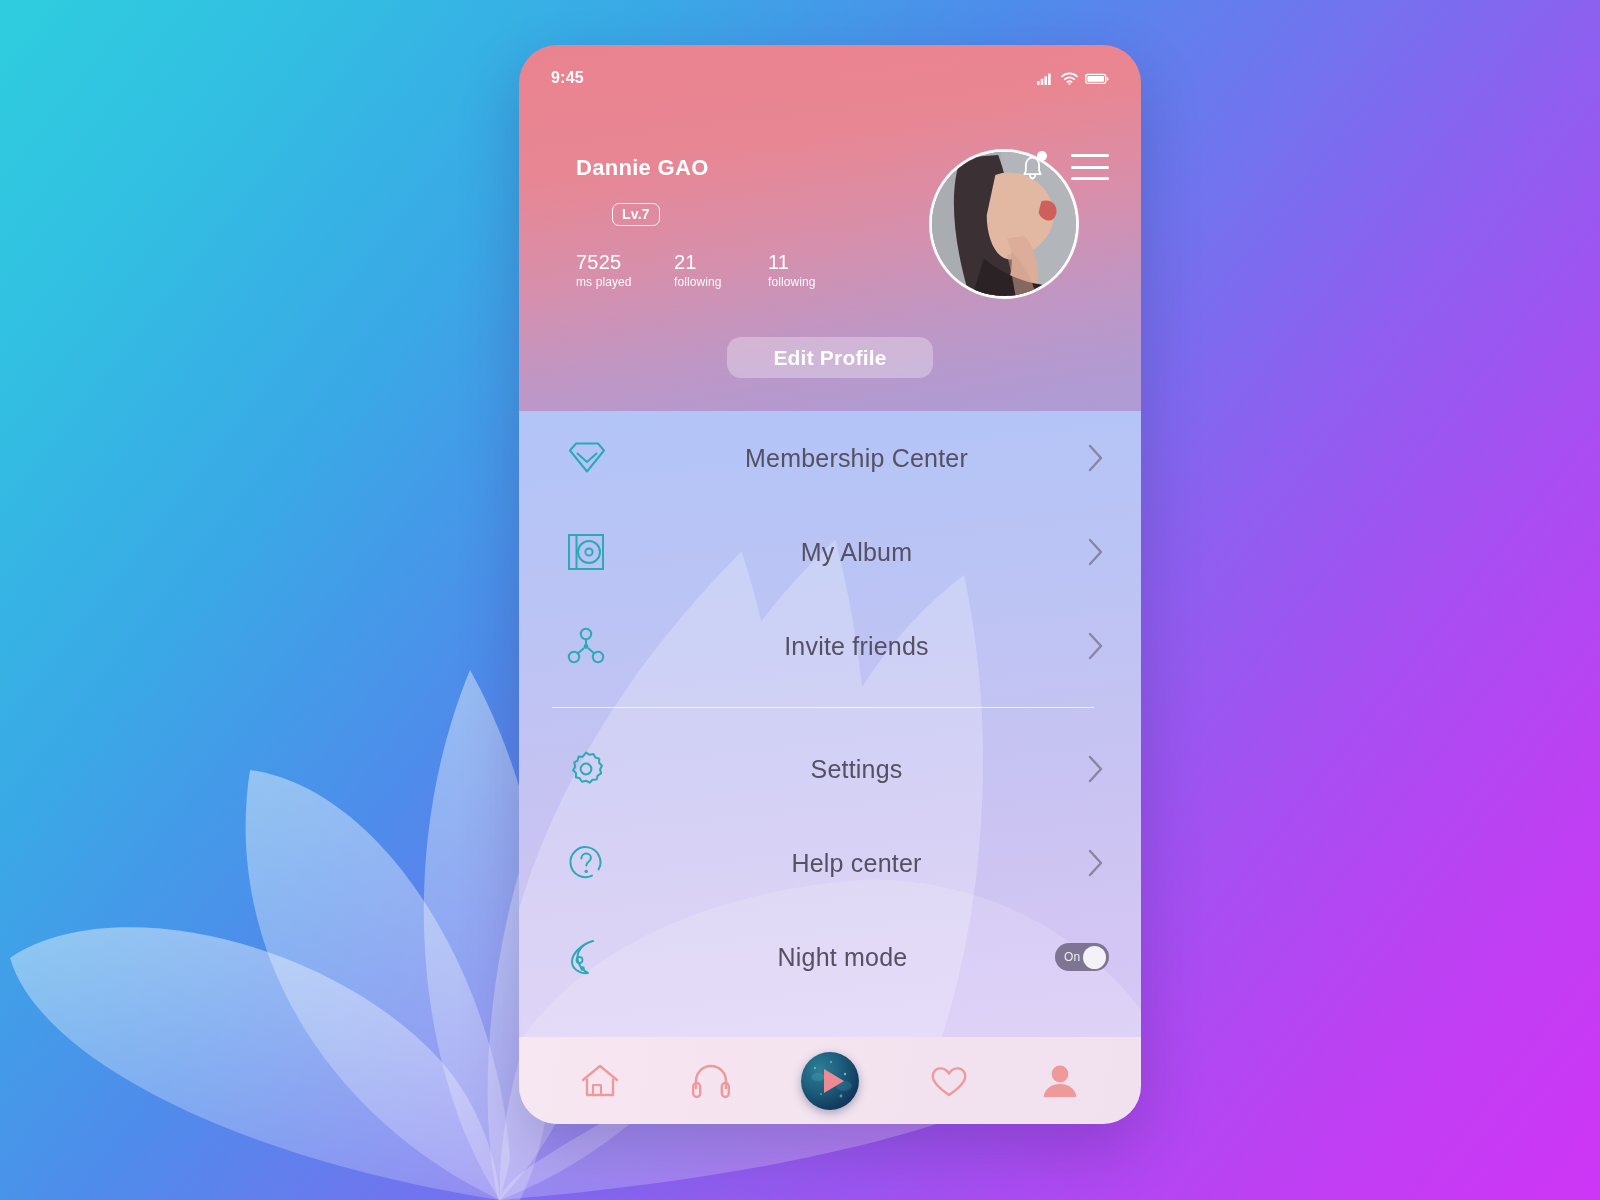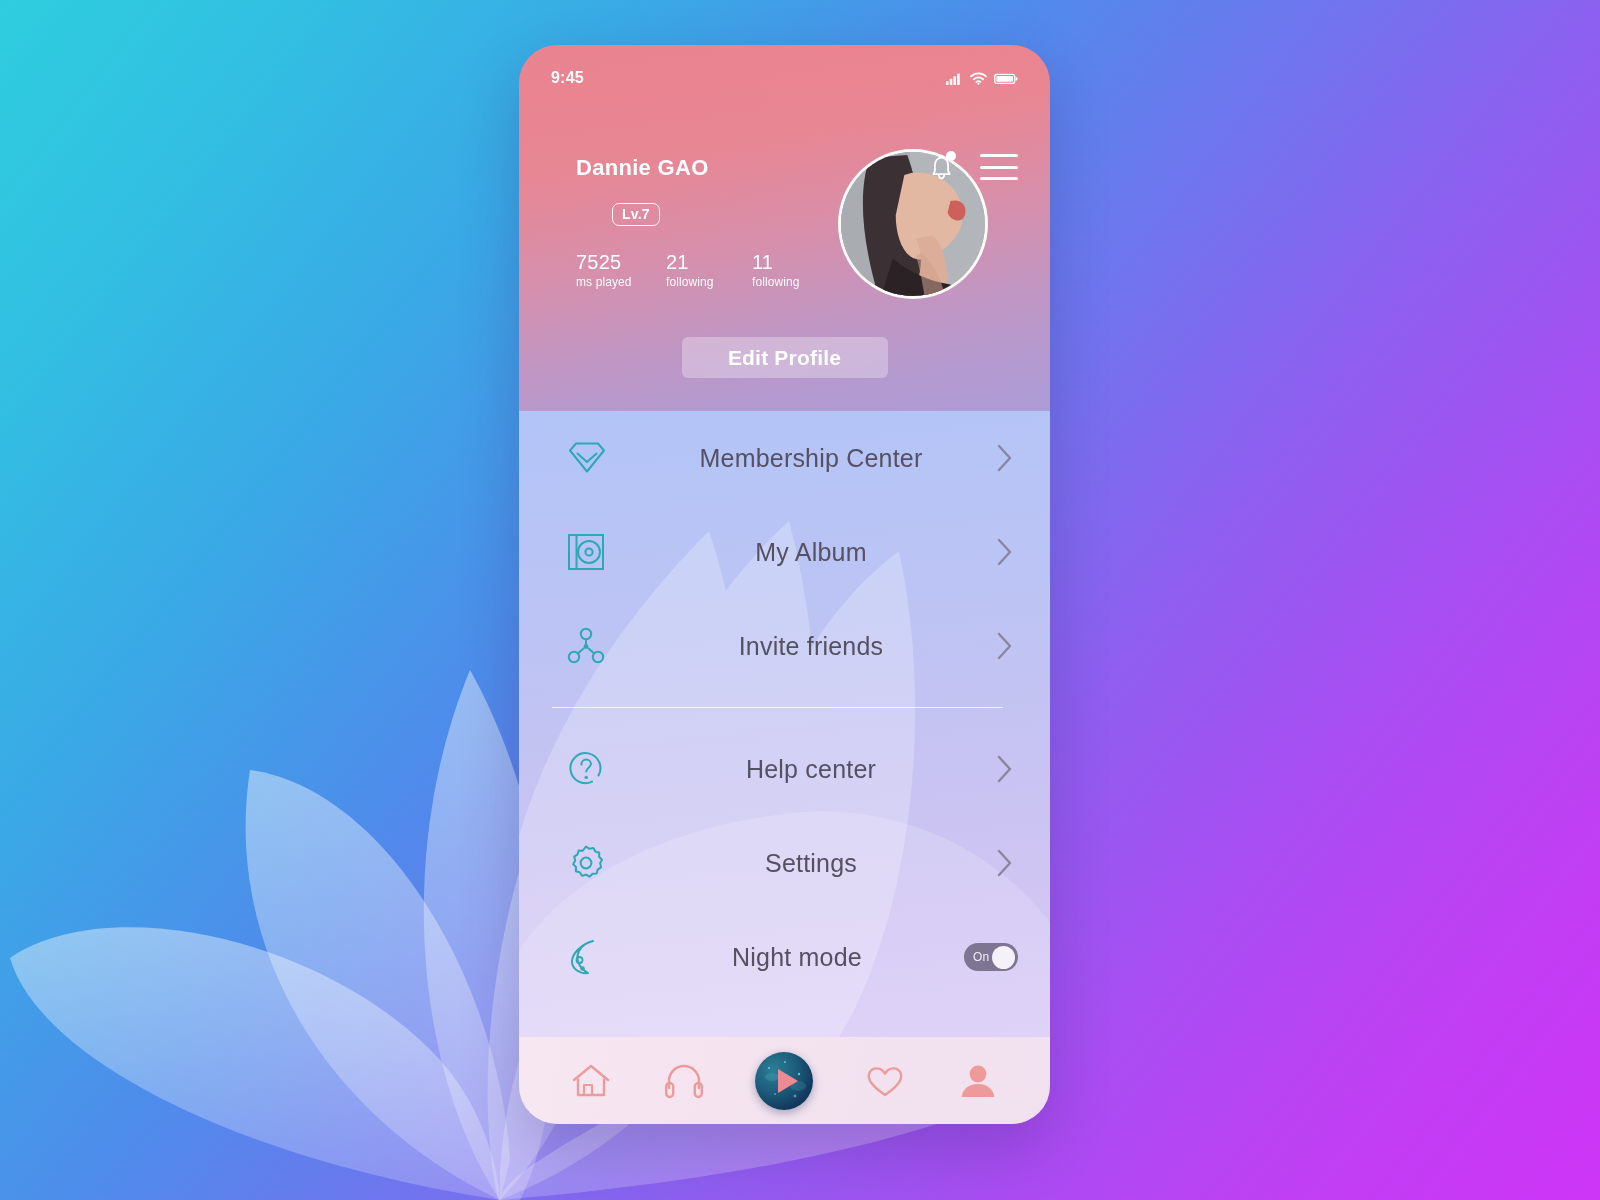--- a/index.html
+++ b/index.html
@@ -17,21 +17,21 @@
         #C03FF4 88%,
         #CE35F6 100%);
     position:relative;
   }
 
   
   #lotus { position:absolute; left:0; top:560px; width:960px; height:660px; pointer-events:none; }
 
   
   #phone {
-    position:absolute; left:519px; top:45px; width:531px; height:1079px;
+    position:absolute; left:519px; top:45px; width:622px; height:1079px;
     border-radius:38px; overflow:hidden;
     box-shadow:0 24px 60px rgba(40,20,80,.22);
   }
 
   
   .hdr {
     position:relative; height:366px;
     background:linear-gradient(170deg,#e9838f 0%,#ea8490 14%,#e98692 30%,#d98fa9 52%,#c196c2 72%,#b39ad0 88%,#ae9cd6 100%);
   }
   .hdr:after{content:"";position:absolute;inset:0;background:linear-gradient(180deg,rgba(240,130,140,.10),rgba(175,155,215,.12));}
@@ -43,33 +43,33 @@
   .topicons{position:absolute;top:105px;right:32px;display:flex;align-items:center;gap:23px;z-index:4;}
   .bellwrap{position:relative;width:30px;height:34px;cursor:pointer;}
   .dot{position:absolute;right:1px;top:1px;width:10px;height:10px;border-radius:50%;background:#fff;}
   .burger{width:38px;height:26px;display:flex;flex-direction:column;justify-content:space-between;cursor:pointer;}
   .burger i{display:block;height:3px;border-radius:2px;background:#fff;}
 
   .uname{position:absolute;left:57px;top:110px;color:#fff;font-size:22px;font-weight:700;letter-spacing:.3px;z-index:3;}
   .lvl{position:absolute;left:65px;top:158px;border:1.4px solid rgba(255,255,255,.93);border-radius:7px;
        padding:2px 9px 3px;color:#fff;font-size:14px;font-weight:600;z-index:3;letter-spacing:.2px;margin-left:28px;}
 
-  .stats{position:absolute;left:57px;top:205px;display:flex;gap:0;z-index:3;}
+  .stats{position:absolute;left:57px;top:205px;display:flex;gap:8px;z-index:3;}
   .stat{display:flex;flex-direction:column;}
   .stat .n{color:#fff;font-size:20px;font-weight:400;line-height:1.25;letter-spacing:.2px;}
   .stat .l{color:rgba(255,255,255,.96);font-size:12px;line-height:1.3;letter-spacing:.1px;}
   .s0{width:90px;} .s1{width:86px;}
 
   .avatar{position:absolute;right:62px;top:104px;width:150px;height:150px;border-radius:50%;
     border:3px solid rgba(255,255,255,.95);overflow:hidden;z-index:3;
     background:linear-gradient(150deg,#b9bcc0 0%,#a9acb1 30%,#cfa996 48%,#e0b7a4 62%,#d7a894 78%,#5a5055 100%);}
   .avatar svg{display:block;width:100%;height:100%;}
 
   .editbtn{position:absolute;left:50%;transform:translateX(-50%);top:292px;width:206px;height:41px;
-    border-radius:6px;background:rgba(255,255,255,.30);border:none;color:#fff;font-size:21px;font-weight:600;
+    border-radius:14px;background:rgba(255,255,255,.30);border:none;color:#fff;font-size:21px;font-weight:600;
     letter-spacing:.2px;cursor:pointer;display:flex;align-items:center;justify-content:center;z-index:3;
     font-family:"Liberation Sans",sans-serif;}
 
   
   .body{position:relative;height:626px;
     background:linear-gradient(174deg,#b3c4f7 0%,#b7c4f6 16%,#bcc4f4 34%,#c4c3f2 52%,#ccc4f2 70%,#d3c6f4 86%,#d8c9f6 100%);}
   .sheen{position:absolute;inset:0;pointer-events:none;}
 
   .row{position:relative;display:flex;align-items:center;height:94px;padding:0 32px 0 47px;cursor:pointer;z-index:3;}
   .ic{width:46px;display:flex;align-items:center;justify-content:flex-start;}
@@ -250,41 +250,41 @@
             <path d="M3 3 L14 15 L3 27" stroke="#8a85a0" stroke-width="2.4" fill="none" stroke-linecap="round" stroke-linejoin="round"></path>
           </svg>
       </span>
     </div>
 
     <div class="divider"></div>
 
     <div class="row">
       <span class="ic">
         <svg width="40" height="40" viewBox="0 0 40 40">
+          <path d="M20 3.5 l3.4 2.3 4-.9 2 3.6 3.9 1.2 -.2 4.1 2.9 2.9 -1.9 3.6 1 4 -3.4 2.3 -1.1 3.9 -4.1 .3 -2.9 2.9 -3.6-2 -4 1 -2.3-3.4 -3.9-1.1 .3-4.1 -2.9-2.9 2-3.6 -1-4 3.4-2.3 1.1-3.9 4.1 .3 z" stroke="#2CA9B5" stroke-width="2" fill="none" stroke-linejoin="round"></path>
+          <circle cx="20" cy="20" r="5.4" stroke="#2CA9B5" stroke-width="2" fill="none"></circle>
+        </svg>
+      </span>
+      <span class="lbl">Settings</span>
+      <span class="chev">
+        <svg width="18" height="30" viewBox="0 0 18 30">
+            <path d="M3 3 L14 15 L3 27" stroke="#8a85a0" stroke-width="2.4" fill="none" stroke-linecap="round" stroke-linejoin="round"></path>
+          </svg>
+      </span>
+    </div>
+
+    <div class="row">
+      <span class="ic">
+        <svg width="40" height="40" viewBox="0 0 40 40">
           <path d="M32.5 26.5 A15 15 0 1 0 26 32.6" stroke="#2CA9B5" stroke-width="2" fill="none" stroke-linecap="round"></path>
           <path d="M15.4 15.6 c0-3 2.2-5 4.9-5 s4.6 1.9 4.6 4.4 c0 3.6-4.6 3.9-4.6 7.6" stroke="#2CA9B5" stroke-width="2" fill="none" stroke-linecap="round"></path>
           <circle cx="20.2" cy="28.4" r="1.7" fill="#2CA9B5"></circle>
         </svg>
       </span>
       <span class="lbl">Help center</span>
-      <span class="chev">
-        <svg width="18" height="30" viewBox="0 0 18 30">
-            <path d="M3 3 L14 15 L3 27" stroke="#8a85a0" stroke-width="2.4" fill="none" stroke-linecap="round" stroke-linejoin="round"></path>
-          </svg>
-      </span>
-    </div>
-
-    <div class="row">
-      <span class="ic">
-        <svg width="40" height="40" viewBox="0 0 40 40">
-          <path d="M20 3.5 l3.4 2.3 4-.9 2 3.6 3.9 1.2 -.2 4.1 2.9 2.9 -1.9 3.6 1 4 -3.4 2.3 -1.1 3.9 -4.1 .3 -2.9 2.9 -3.6-2 -4 1 -2.3-3.4 -3.9-1.1 .3-4.1 -2.9-2.9 2-3.6 -1-4 3.4-2.3 1.1-3.9 4.1 .3 z" stroke="#2CA9B5" stroke-width="2" fill="none" stroke-linejoin="round"></path>
-          <circle cx="20" cy="20" r="5.4" stroke="#2CA9B5" stroke-width="2" fill="none"></circle>
-        </svg>
-      </span>
-      <span class="lbl">Settings</span>
       <span class="chev">
         <svg width="18" height="30" viewBox="0 0 18 30">
             <path d="M3 3 L14 15 L3 27" stroke="#8a85a0" stroke-width="2.4" fill="none" stroke-linecap="round" stroke-linejoin="round"></path>
           </svg>
       </span>
     </div>
 
     <div class="row">
       <span class="ic">
         <svg width="40" height="40" viewBox="0 0 40 40">

